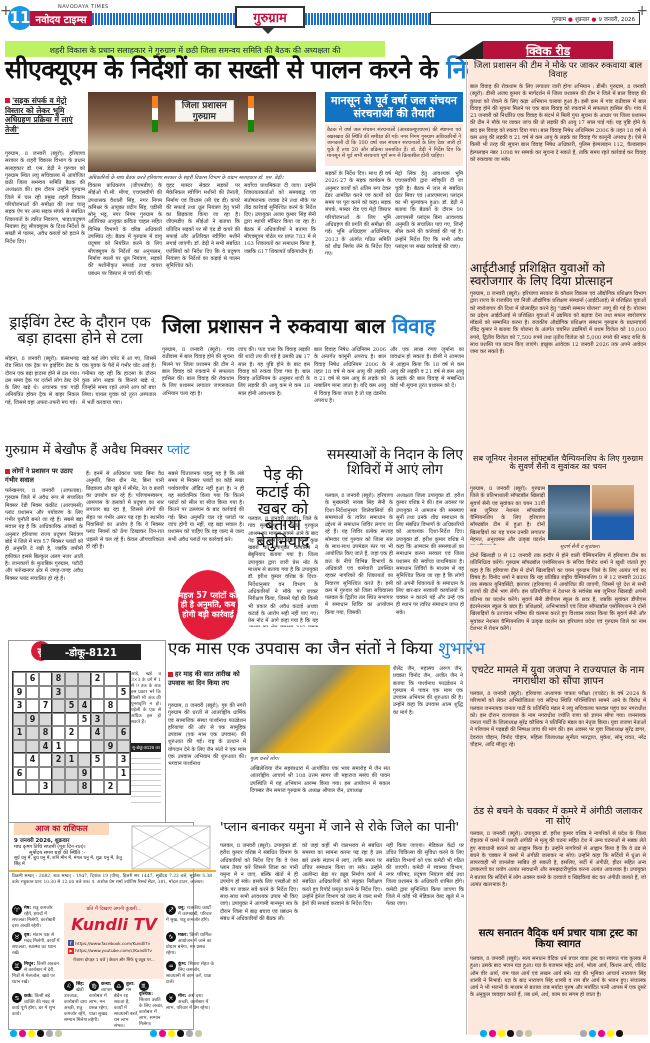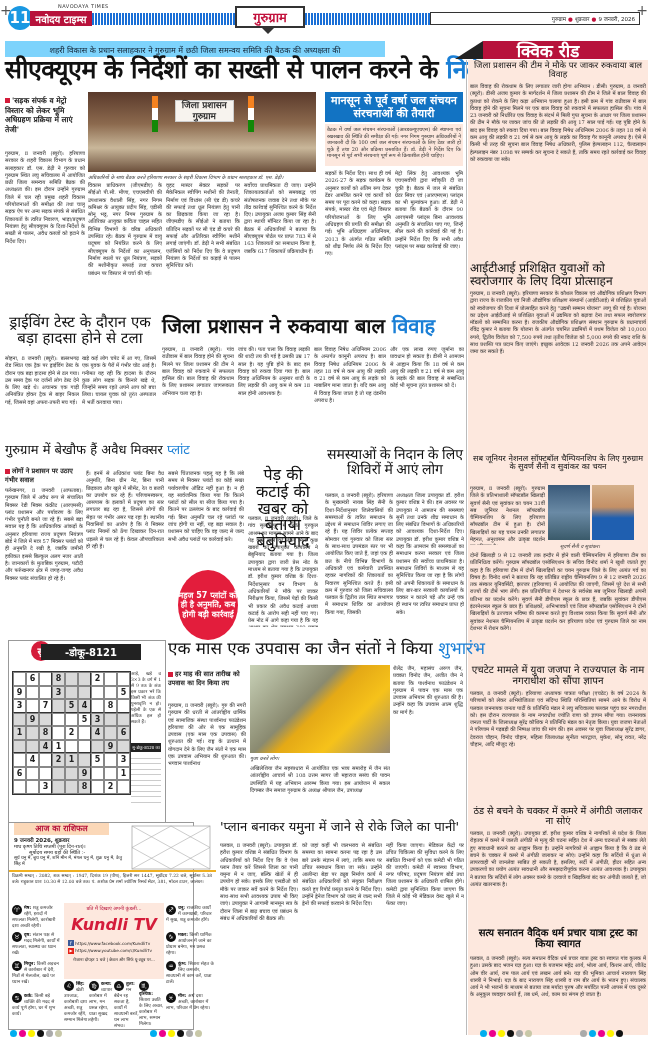--- a/index.html
+++ b/index.html
@@ -15,26 +15,26 @@
   
   .pg-num { left: 8px; top: 6px; width: 24px; height: 24px; border-radius: 50%; background: #1a98e2; color: #fff; font-weight: bold; font-size: 15px; display:flex; align-items:center; justify-content:center; }
   .brand-small { left: 58px; top: 3px; font-size: 5px; color:#333; letter-spacing:0.5px; }
   .brand { left: 30px; top: 11px; height: 15px; width: 62px; background: #b7123b; color: #fff; font-size: 10px; font-weight: bold; display:flex; align-items:center; justify-content:center; }
   .stripe { left: 92px; top: 13px; width: 480px; height: 12px; background: repeating-linear-gradient(90deg, #1a6fd6 0 2px, #fff 2px 3px); }
   .city { left: 235px; top: 6px; width: 70px; height: 22px; background:#fff; border:2px solid #333; color:#c2123d; font-weight:bold; font-size: 13px; display:flex; align-items:center; justify-content:center; }
   .city-pointer { left: 262px; top: 28px; width:0; height:0; border-left:6px solid transparent; border-right:6px solid transparent; border-top:6px solid #333; }
   .dateline { left: 430px; top: 12px; width: 210px; height: 13px; border: 1px solid #333; font-size: 5.5px; display:flex; align-items:center; justify-content:flex-end; padding-right:4px; background:#fff;}
   .dateline .dot { color:#c2123d; margin: 0 2px; }
 
-  .kicker { left: 5px; top: 41px; width: 380px; height: 16px; background: #7dd3fc; color: #123; font-size: 8px; display:flex; align-items:center; justify-content:center; }
+  .kicker { left: 5px; top: 41px; width: 380px; height: 16px; background: #bef264; color: #123; font-size: 8px; display:flex; align-items:center; justify-content:center; }
   .main-hl { left: 5px; top: 57px; width: 460px; font-size: 25px; letter-spacing: -0.5px; white-space: nowrap; }
 
   .quick-label { left: 455px; top: 41px; width: 190px; height: 18px; }
   .quick-tri { position:absolute; left:0; top:0; width:0; height:0; border-left: 28px solid transparent; border-bottom: 18px solid #222; }
-  .quick-box { position:absolute; left:28px; top:0; width:130px; height:18px; background:#b7123b; color:#fff; font-size: 17px; display:flex; align-items:center; justify-content:center; font-weight:bold;}
+  .quick-box { position:absolute; left:28px; top:0; width:130px; height:18px; background:#b7123b; color:#fff; font-size: 12px; display:flex; align-items:center; justify-content:center; font-weight:bold;text-decoration:underline;}
 
   .photo { background: linear-gradient(180deg,#5a3a2b 0%, #8c6a4e 40%, #c9b79a 70%, #6b4f3b 100%); }
   .photo-label { position:absolute; left: 38%; top:10%; width: 26%; height: 28%; background:#f7f3ee; border:1px solid #ccc; font-size: 9px; color:#333; font-weight:bold; display:flex; flex-direction:column; align-items:center; justify-content:center; line-height: 1.3;}
   .flag { position:absolute; width: 6px; height: 45%; top: 5%; background: linear-gradient(180deg,#f58220 0 33%, #fff 33% 66%, #128807 66%); }
   .caption { font-size: 5px; color: #333; font-style: italic; }
 
   .blue-hd { background: #1273c3; color:#fff; text-align:center; font-weight:bold; font-size: 11px; line-height: 13px; }
   .bullet-sq { display:inline-block; width:5px; height:5px; background:#d41c3a; margin-right:2px; vertical-align:middle; }
 
   .sudoku-box { left: 8px; top: 640px; width: 158px; height: 190px; border: 1px solid #999; background:#fff; }
@@ -77,21 +77,21 @@
   <span>शुक्रवार</span>
   <span class="dot">●</span>
   <span>9 जनवरी, 2026</span>
 </div>
 
 <div class="abs kicker">शहरी विकास के प्रधान सलाहकार ने गुरुग्राम में छठी जिला समन्वय समिति की बैठक की अध्यक्षता की</div>
 <div class="abs hl main-hl">
   <span>सीएक्यूएम के निर्देशों का सख्ती से पालन करने के </span><span class="blue">निर्देश</span>
 </div>
 
-<div class="abs" style="left:5px;top:96px;width:80px;font-size:7.5px;line-height:9.5px;font-weight:bold;color:#222;">
+<div class="abs" style="left:5px;top:96px;width:80px;font-size:7.5px;line-height:9.5px;font-weight:bold;color:#222;text-decoration:underline;">
   <span class="bullet-sq"></span><span>'सड़क संपर्क व मेट्रो विस्तार को लेकर भूमि अधिग्रहण प्रक्रिया में लाएं तेजी'</span>
 </div>
 
 <div class="abs photo" style="left:88px;top:92px;width:228px;height:80px;">
   <div class="flag" style="left:28%;"></div>
   <div class="flag" style="left:70%;"></div>
   <div class="photo-label">
     <span>जिला प्रशासन</span>
     <span>गुरुग्राम</span>
   </div>

